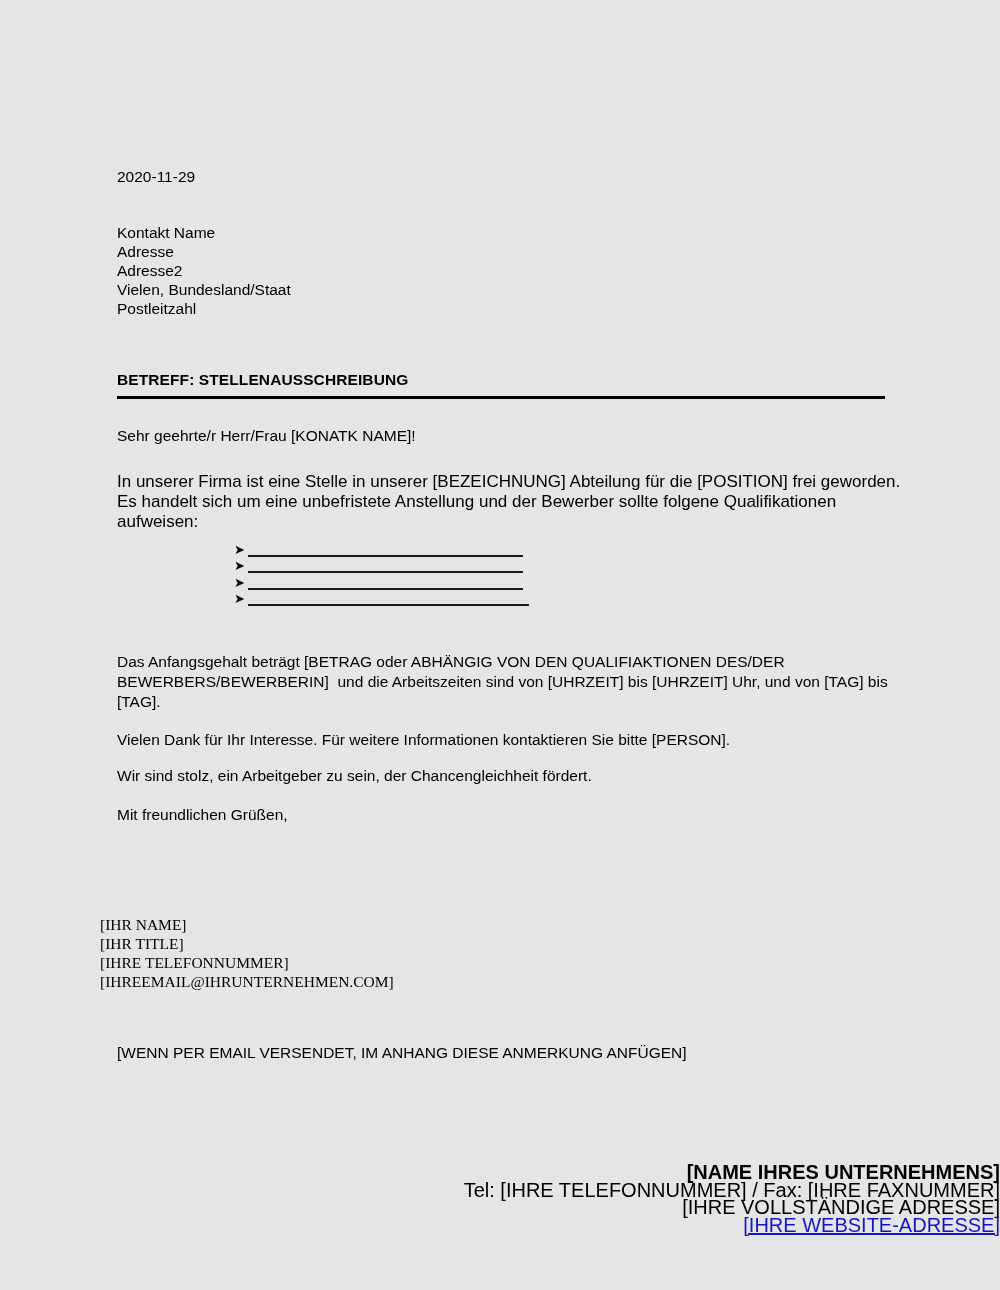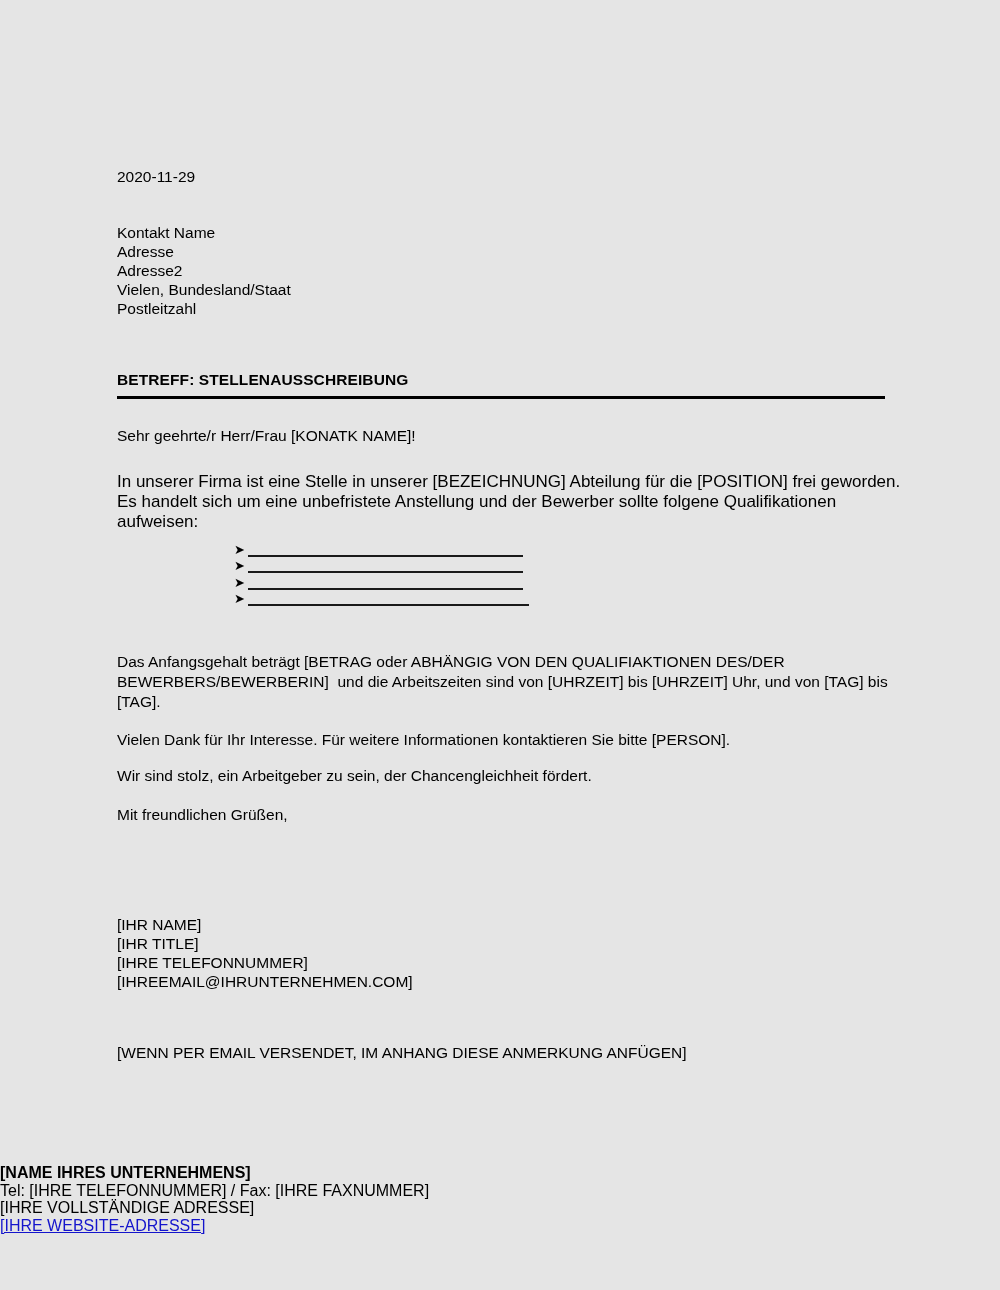--- a/index.html
+++ b/index.html
@@ -151,42 +151,43 @@
   .closing-block {
     position: absolute;
     left: 117px;
     top: 806px;
     font-size: 15.5px;
   }
 
   
   .signature-block {
     position: absolute;
-    left: 117px;
+    left: 100px;
     top: 915px;
     font-size: 15.5px;
     line-height: 19.2px;
+    font-family: Liberation Serif, serif;
   }
 
   
   .attachment-block {
     position: absolute;
     left: 117px;
     top: 1044px;
     font-size: 15.5px;
   }
 
   
   .footer-block {
     position: absolute;
     left: 0;
     right: 0;
     top: 1164px;
-    text-align: left;
-    font-size: 16px;
+    text-align: right;
+    font-size: 20px;
     line-height: 17.5px;
   }
 
   .footer-company {
     font-weight: bold;
   }
 
   .footer-website {
     color: #1414cc;
     text-decoration: underline;

